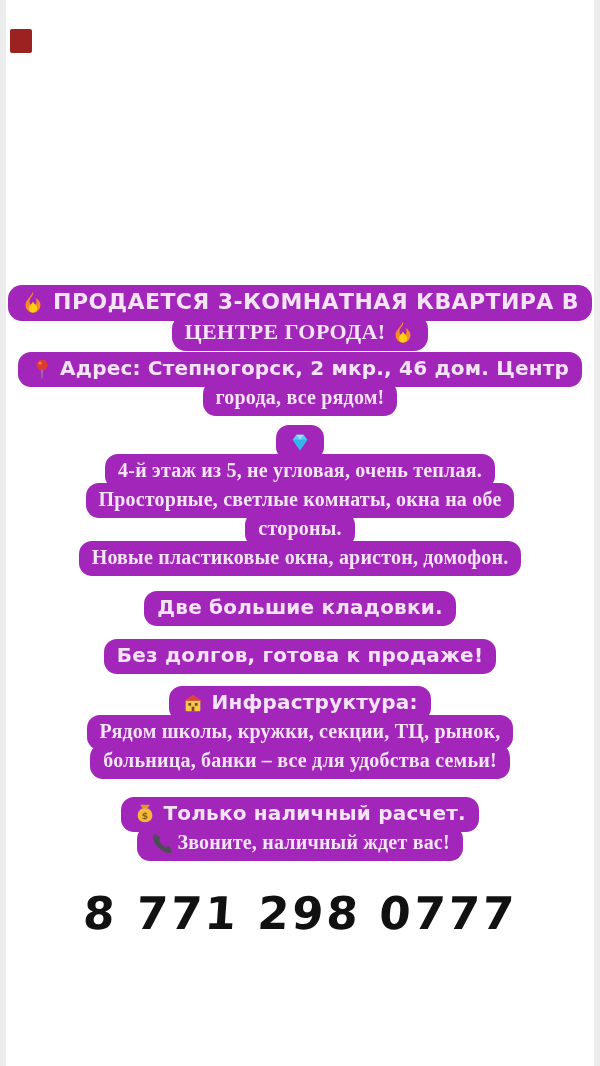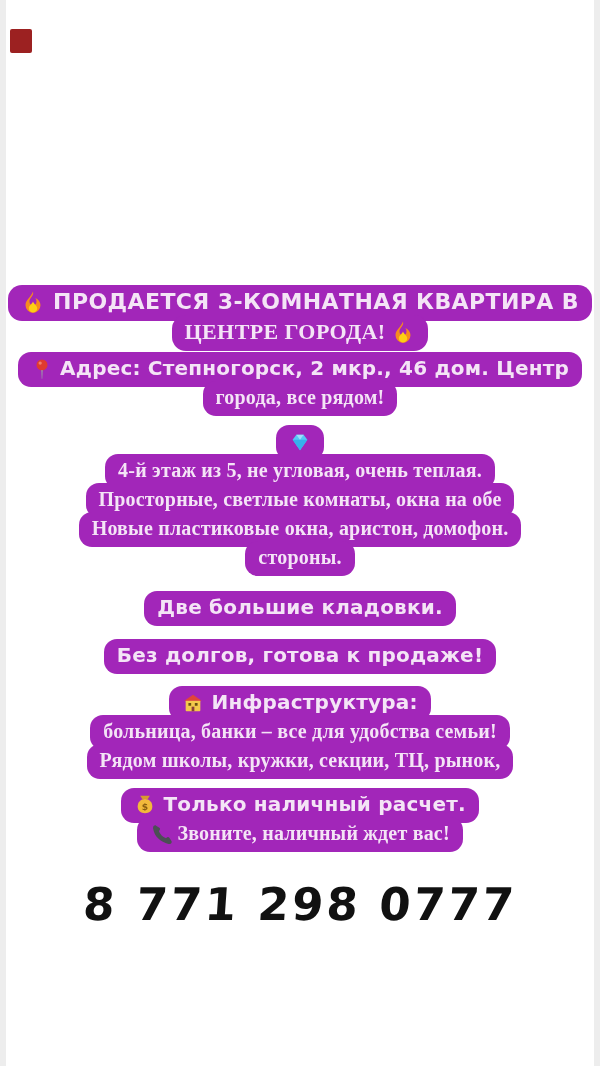--- a/index.html
+++ b/index.html
@@ -43,21 +43,21 @@
     text-transform:uppercase;
     border-radius:14px;
   }
   .icon{display:inline-block;vertical-align:-5px;line-height:0;}
   .icon svg{display:block;}
   .block-title{margin-bottom:1px;}
   .block-address{margin-bottom:9px;}
   .block-about{margin-bottom:15px;}
   .block-storage{margin-bottom:13px;}
   .block-ready{margin-bottom:12px;border-radius:16px;}
-  .block-infra{margin-bottom:9px;border-radius:15px;}
+  .block-infra{margin-bottom:18px;border-radius:15px;}
   .block-contact{margin-bottom:26px;}
   .phone{
     color:#111111;
     font-size:45px;
     font-weight:800;
     letter-spacing:3px;
     transform:skewX(-4deg);
     margin-top:8px;
   }
 </style>
@@ -101,44 +101,44 @@
   <div class="block block-about">
     <div class="row">
       <span class="pill"><span class="icon"><svg width="22" height="22" viewBox="0 0 24 24">
               <path d="M4 9.5 8 4h8l4 5.5L12 21z" fill="#57c7f7"></path>
               <path d="M4 9.5h16L12 21z" fill="#37b1ec"></path>
               <path d="M8 4l4 5.5L16 4z" fill="#9fe0fb"></path>
             </svg></span> </span>
     </div>
     <div class="row"><span class="pill">4-й этаж из 5, не угловая, очень теплая.</span></div>
     <div class="row"><span class="pill">Просторные, светлые комнаты, окна на обе</span></div>
+    <div class="row"><span class="pill">стороны.</span></div>
     <div class="row"><span class="pill">Новые пластиковые окна, аристон, домофон.</span></div>
-    <div class="row"><span class="pill">стороны.</span></div>
   </div>
 
   <div class="block block-storage">
     <div class="row"><span class="pill">Две большие кладовки.</span></div>
   </div>
 
   <div class="block block-ready">
     <div class="row"><span class="pill">Без долгов, готова к продаже!</span></div>
   </div>
 
   <div class="block block-infra">
     <div class="row">
       <span class="pill"><span class="icon"><svg width="22" height="22" viewBox="0 0 24 24">
               <rect x="4" y="9" width="16" height="12" rx="1" fill="#f3c84b"></rect>
               <path d="M2.5 9.5 12 3l9.5 6.5z" fill="#e0453a"></path>
               <rect x="7" y="12" width="3" height="3" fill="#6b4f12"></rect>
               <rect x="14" y="12" width="3" height="3" fill="#6b4f12"></rect>
               <rect x="10.5" y="16" width="3" height="5" fill="#8a3e38"></rect>
             </svg></span> <span>Инфраструктура:</span></span>
     </div>
+    <div class="row"><span class="pill">Рядом школы, кружки, секции, ТЦ, рынок,</span></div>
     <div class="row"><span class="pill">больница, банки – все для удобства семьи!</span></div>
-    <div class="row"><span class="pill">Рядом школы, кружки, секции, ТЦ, рынок,</span></div>
   </div>
 
   <div class="block block-contact">
     <div class="row">
       <span class="pill"><span class="icon"><svg width="22" height="22" viewBox="0 0 24 24">
               <path d="M9 5.5 6.8 2h10.4L15 5.5z" fill="#d79b2f"></path>
               <path d="M12 5.5c4.8 0 8 3.6 8 8.2 0 4.8-3.6 7.3-8 7.3s-8-2.5-8-7.3c0-4.6 3.2-8.2 8-8.2z" fill="#f2b93b"></path>
               <text x="12" y="17.2" text-anchor="middle" font-size="10" font-weight="bold" fill="#8a5d10" font-family="DejaVu Sans, sans-serif">$</text>
             </svg></span> <span>Только наличный расчет.</span></span>
     </div>

